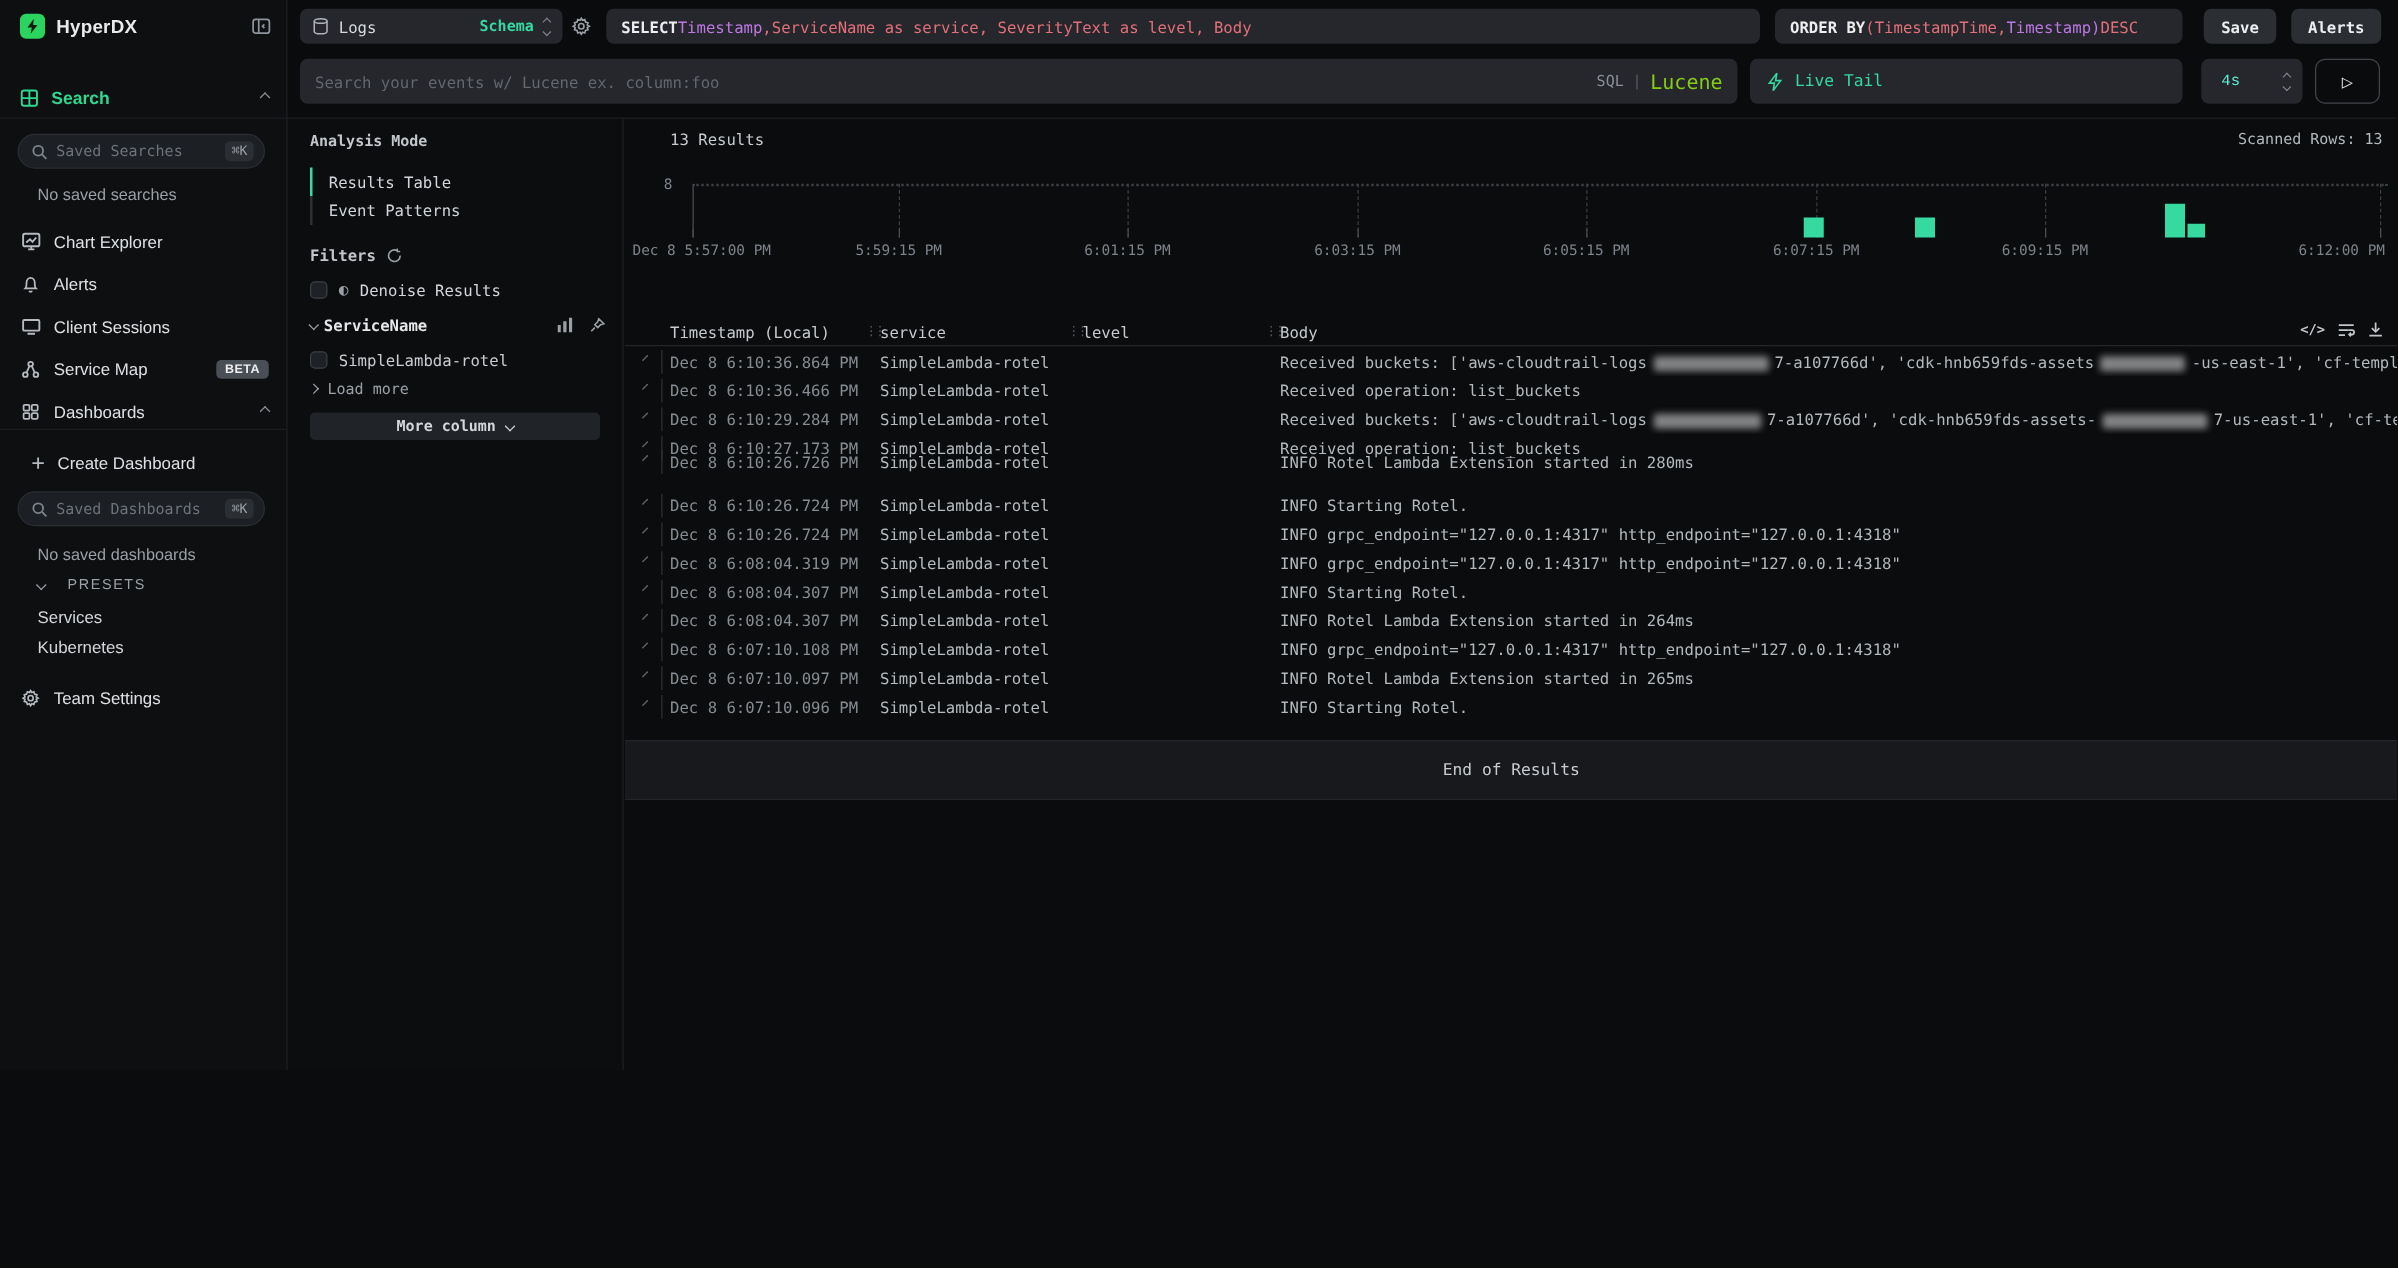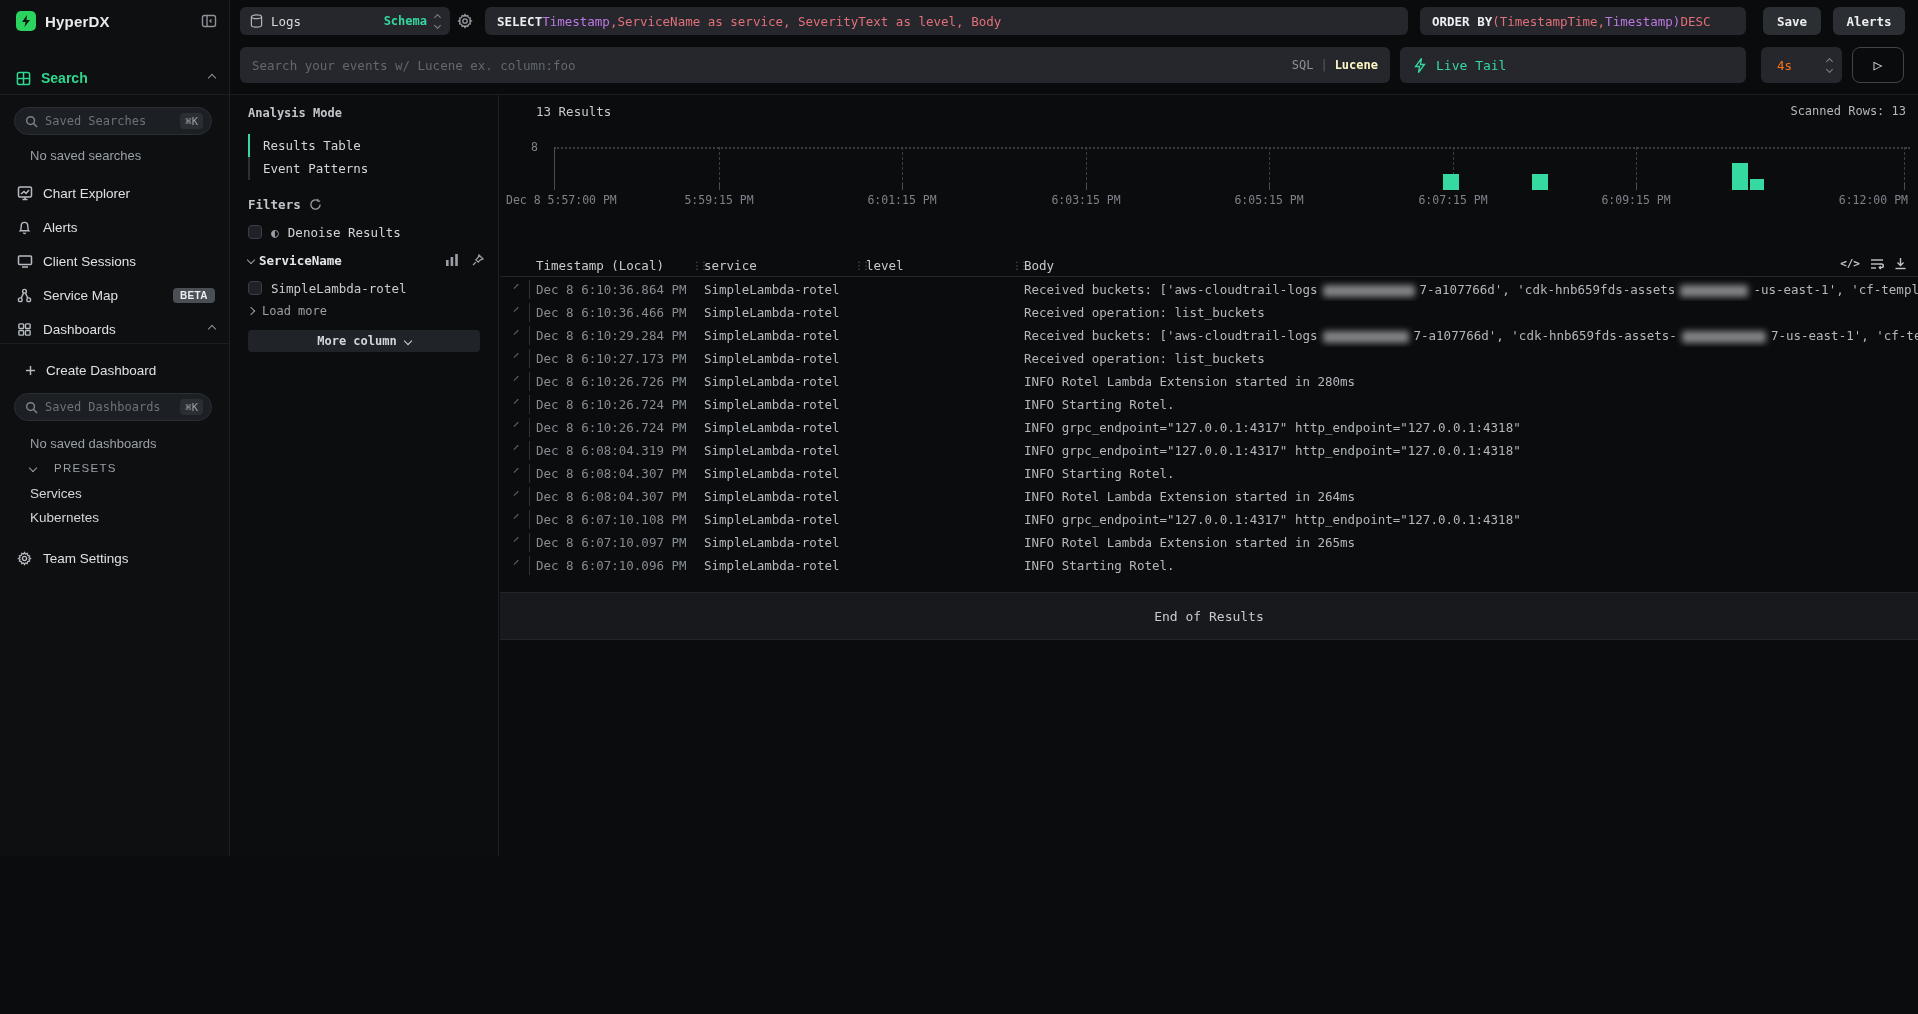--- a/index.html
+++ b/index.html
@@ -271,30 +271,30 @@
         <span class="purple">Timestamp)</span>
         <span class="red"> DESC</span>
       </div>
     <div class="btn" style="left:1534px; top:7px; width:58px; height:28px;">Save</div>
     <div class="btn" style="left:1604px; top:7px; width:72px; height:28px;">Alerts</div>
 
     <div class="tbox" id="search-input-box" style="left:11px; top:47px; width:1150px; height:36px; padding:0 12px;">
       <input placeholder="Search your events w/ Lucene ex. column:foo" style="">
       <span style="font-size:12px; color:#8a9096;margin-left:46px;">SQL</span>
       <span style="font-size:12px; color:#565b60; margin:0 7px;">|</span>
-      <span style="font-size:12px; color:#fef9c3; font-weight:bold;">Lucene</span>
+      <span style="font-size:16px; color:#84cc16; font-weight:normal;">Lucene</span>
     </div>
     <div class="tbox" style="left:1171px; top:47px; width:346px; height:36px; padding:0 14px;">
       <svg width="12" height="15" viewBox="0 0 12 15">
           <path d="M7.5 0.5 L1.5 8.5 H5.5 L4.5 14.5 L10.5 6.5 H6.5 Z" fill="none" stroke="#35d9a0" stroke-width="1.3"></path>
         </svg>
       <span style="margin-left:10px; font-size:13px; color:#35d9a0;">Live Tail</span>
     </div>
     <div class="tbox" style="left:1532px; top:47px; width:81px; height:36px; padding:0 10px 0 16px;">
-      <span style="font-size:12.5px; color:#f97316;">4s</span>
+      <span style="font-size:12.5px; color:#5eead4;font-family:Liberation Mono, monospace;">4s</span>
       <span class="updown" style="margin-left:auto">
           <span class="chev up"></span>
           <span class="chev down"></span>
         </span>
     </div>
     <div class="btn" style="left:1623px; top:47px; width:52px; height:36px; background:transparent; border:1px solid #41454b; border-radius:8px; font-size:15px; font-weight:normal; color:#d6d9dc;">
       <span>▷</span>
     </div>
   </div>
 
@@ -443,21 +443,21 @@
           <span class="rc svc">SimpleLambda-rotel</span>
           <span class="rc body">Received buckets: ['aws-cloudtrail-logs<span class="redact" style="width: 86px;"></span>7-a107766d', 'cdk-hnb659fds-assets-<span class="redact" style="width: 84px;"></span>7-us-east-1', 'cf-templat</span>
         </div>
         <div class="trow" style="top: 253px;">
           <span class="rc row-chev chev right" style="top: 8px; height: auto; line-height: normal;"></span>
           <span class="row-bar"></span>
           <span class="rc ts">Dec 8 6:10:27.173 PM</span>
           <span class="rc svc">SimpleLambda-rotel</span>
           <span class="rc body">Received operation: list_buckets</span>
         </div>
-        <div class="trow" style="top: 276px; padding-left: 44px;">
+        <div class="trow" style="top: 264px; padding-left: 44px;">
           <span class="rc row-chev chev right" style="top: 8px; height: auto; line-height: normal;"></span>
           <span class="row-bar"></span>
           <span class="rc ts">Dec 8 6:10:26.726 PM</span>
           <span class="rc svc">SimpleLambda-rotel</span>
           <span class="rc body">INFO Rotel Lambda Extension started in 280ms</span>
         </div>
         <div class="trow" style="top: 299px;">
           <span class="rc row-chev chev right" style="top: 8px; height: auto; line-height: normal;"></span>
           <span class="row-bar"></span>
           <span class="rc ts">Dec 8 6:10:26.724 PM</span>

